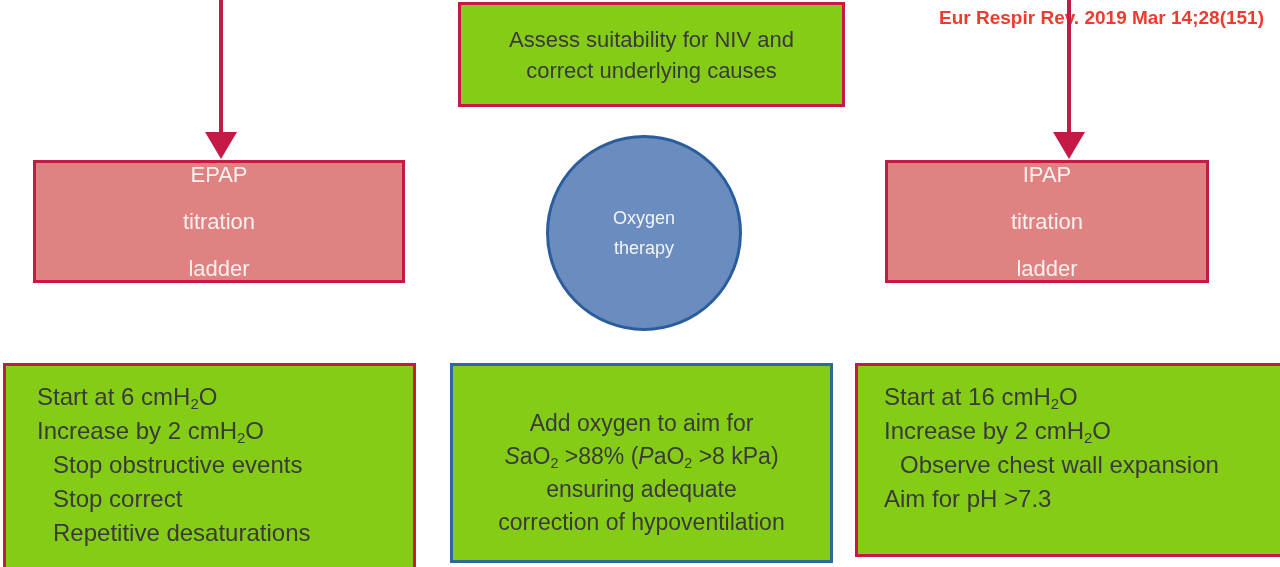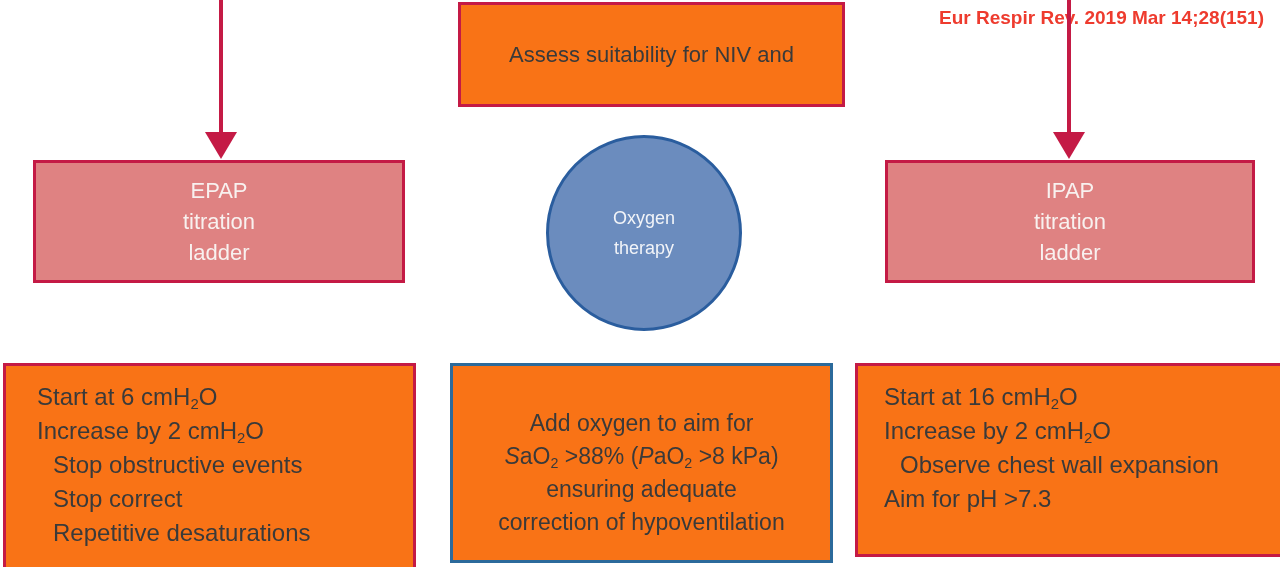--- a/index.html
+++ b/index.html
@@ -45,21 +45,21 @@
     z-index: 5;
   }
   .arrow-left .arrow-line { left: 219px; }
   .arrow-left .arrow-head { left: 205px; }
   .arrow-right .arrow-line { left: 1067px; }
   .arrow-right .arrow-head { left: 1053px; }
 
   
   .box {
     position: absolute;
-    background: #f97316;
+    background: #84cc16;
     border: 3px solid var(--crimson);
   }
   .centered-flex {
     display: flex;
     flex-direction: column;
     align-items: center;
     justify-content: center;
     text-align: center;
   }
 
@@ -82,23 +82,24 @@
     white-space: nowrap;
   }
 
   .ladder-box {
     background: var(--salmon-fill);
     color: var(--light-text);
     font-size: 22px;
     line-height: 31px;
     width: 372px; height: 123px;
     top: 160px;
+    gap: 16px;
   }
   .epap-box { left: 33px; }
-  .ipap-box { left: 885px; width: 370px; }
+  .ipap-box { left: 885px; width: 324px; }
 
   .oxygen-circle {
     position: absolute;
     left: 546px; top: 135px;
     width: 196px; height: 196px;
     border-radius: 50%;
     background: var(--circle-fill);
     border: 3px solid var(--circle-border);
     color: #f2f4f8;
     font-size: 18px;
@@ -151,20 +152,21 @@
 
   <div class="arrow-right">
     <div class="arrow-line"></div>
     <div class="arrow-head"></div>
   </div>
 
   <div class="citation">Eur Respir Rev. 2019 Mar 14;28(151)</div>
 
   <div class="box assess-box centered-flex">
     <div class="assess-line">Assess suitability for NIV and</div>
+    <div class="assess-line">correct underlying causes</div>
   </div>
 
   <div class="box ladder-box epap-box centered-flex">
     <div>EPAP</div>
     <div>titration</div>
     <div>ladder</div>
   </div>
 
   <div class="oxygen-circle centered-flex">
     <div>Oxygen</div>

